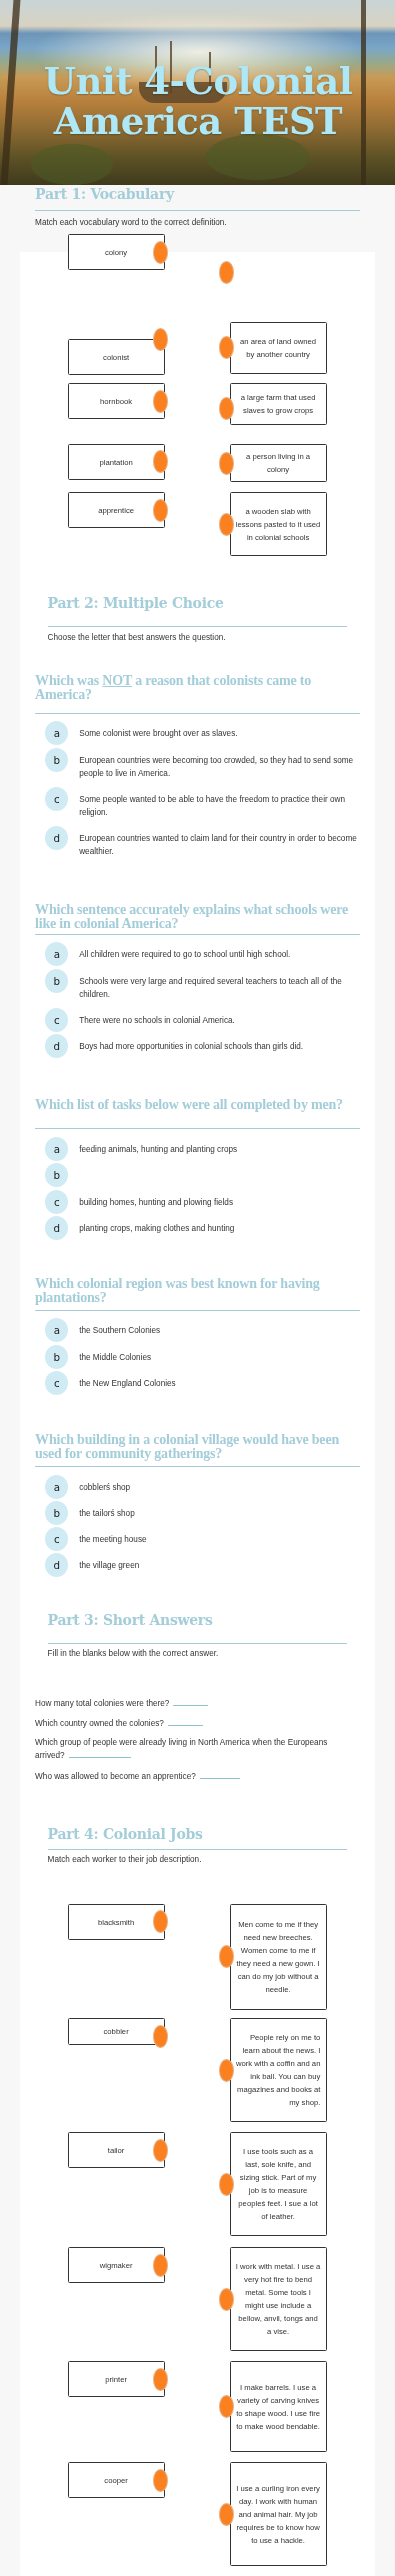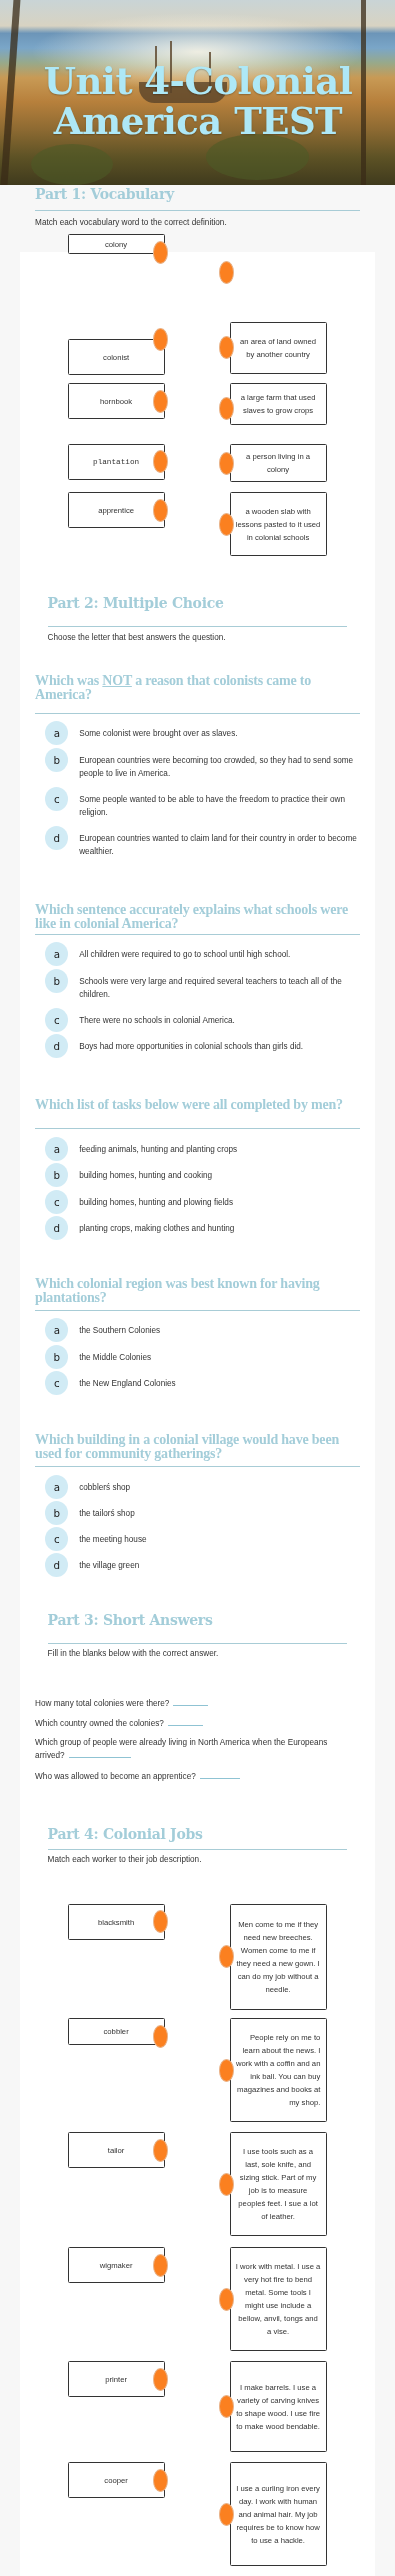--- a/index.html
+++ b/index.html
@@ -78,35 +78,35 @@
     <div>America TEST</div>
   </div>
 </div>
 
 <div class="card">
 
   <div class="part-h" style="left:15.5px;top:-66px;">Part 1: Vocabulary</div>
   <div class="divider" style="left:15.5px;top:-42px;width:325px;"></div>
   <div class="instr" style="left:15.5px;top:-36px;">Match each vocabulary word to the correct definition.</div>
 
-  <div class="mbox" style="left:48px;top:-18px;width:97px;height:20px;">colony</div>
+  <div class="mbox" style="left:48px;top:-18px;width:97px;height:36px;">colony</div>
   <div class="dot" style="left:133px;top:-11.3px;"></div>
   <div class="dot" style="left:199px;top:9.3px;"></div>
 
   <div class="mbox" style="left:48px;top:70px;width:97px;height:36px;margin-top:17px;">colonist</div>
   <div class="dot" style="left:133px;top:76px;"></div>
   <div class="mbox" style="left:210px;top:70px;width:97px;height:52px;">an area of land owned by another country</div>
   <div class="dot" style="left:199px;top:84px;"></div>
 
   <div class="mbox" style="left:48px;top:131px;width:97px;height:36px;">hornbook</div>
   <div class="dot" style="left:133px;top:138px;"></div>
   <div class="mbox" style="left:210px;top:131px;width:97px;height:42px;">a large farm that used slaves to grow crops</div>
   <div class="dot" style="left:199px;top:145px;"></div>
 
-  <div class="mbox" style="left:48px;top:192px;width:97px;height:36px;font-family:Liberation Mono, monospace;">plantation</div>
+  <div class="mbox" style="left:48px;top:192px;width:97px;height:36px;">plantation</div>
   <div class="dot" style="left:133px;top:198px;"></div>
   <div class="mbox" style="left:210px;top:192px;width:97px;height:38px;">a person living in a colony</div>
   <div class="dot" style="left:199px;top:200px;"></div>
 
   <div class="mbox" style="left:48px;top:240px;width:97px;height:36px;">apprentice</div>
   <div class="dot" style="left:133px;top:247px;"></div>
   <div class="mbox" style="left:210px;top:240px;width:97px;height:64px;">a wooden slab with lessons pasted to it used in colonial schools</div>
   <div class="dot" style="left:199px;top:261px;"></div>
 
   <div class="part-h" style="left:28px;top:343px;">Part 2: Multiple Choice</div>
@@ -154,21 +154,20 @@
     </div>
 
   <div class="q-h" style="left:15.5px;top:846px;width:330px;">Which list of tasks below were all completed by men?</div>
   <div class="divider" style="left:15.5px;top:876px;width:325px;"></div>
   <div class="opt" style="top:885px;">
       <span class="circle">a</span>
       <span class="txt">feeding animals, hunting and planting crops</span>
     </div>
   <div class="opt" style="top:911px;">
       <span class="circle">b</span>
-      <span class="txt">building homes, hunting and cooking</span>
     </div>
   <div class="opt" style="top:938px;">
       <span class="circle">c</span>
       <span class="txt">building homes, hunting and plowing fields</span>
     </div>
   <div class="opt" style="top:964px;">
       <span class="circle">d</span>
       <span class="txt">planting crops, making clothes and hunting</span>
     </div>
 

